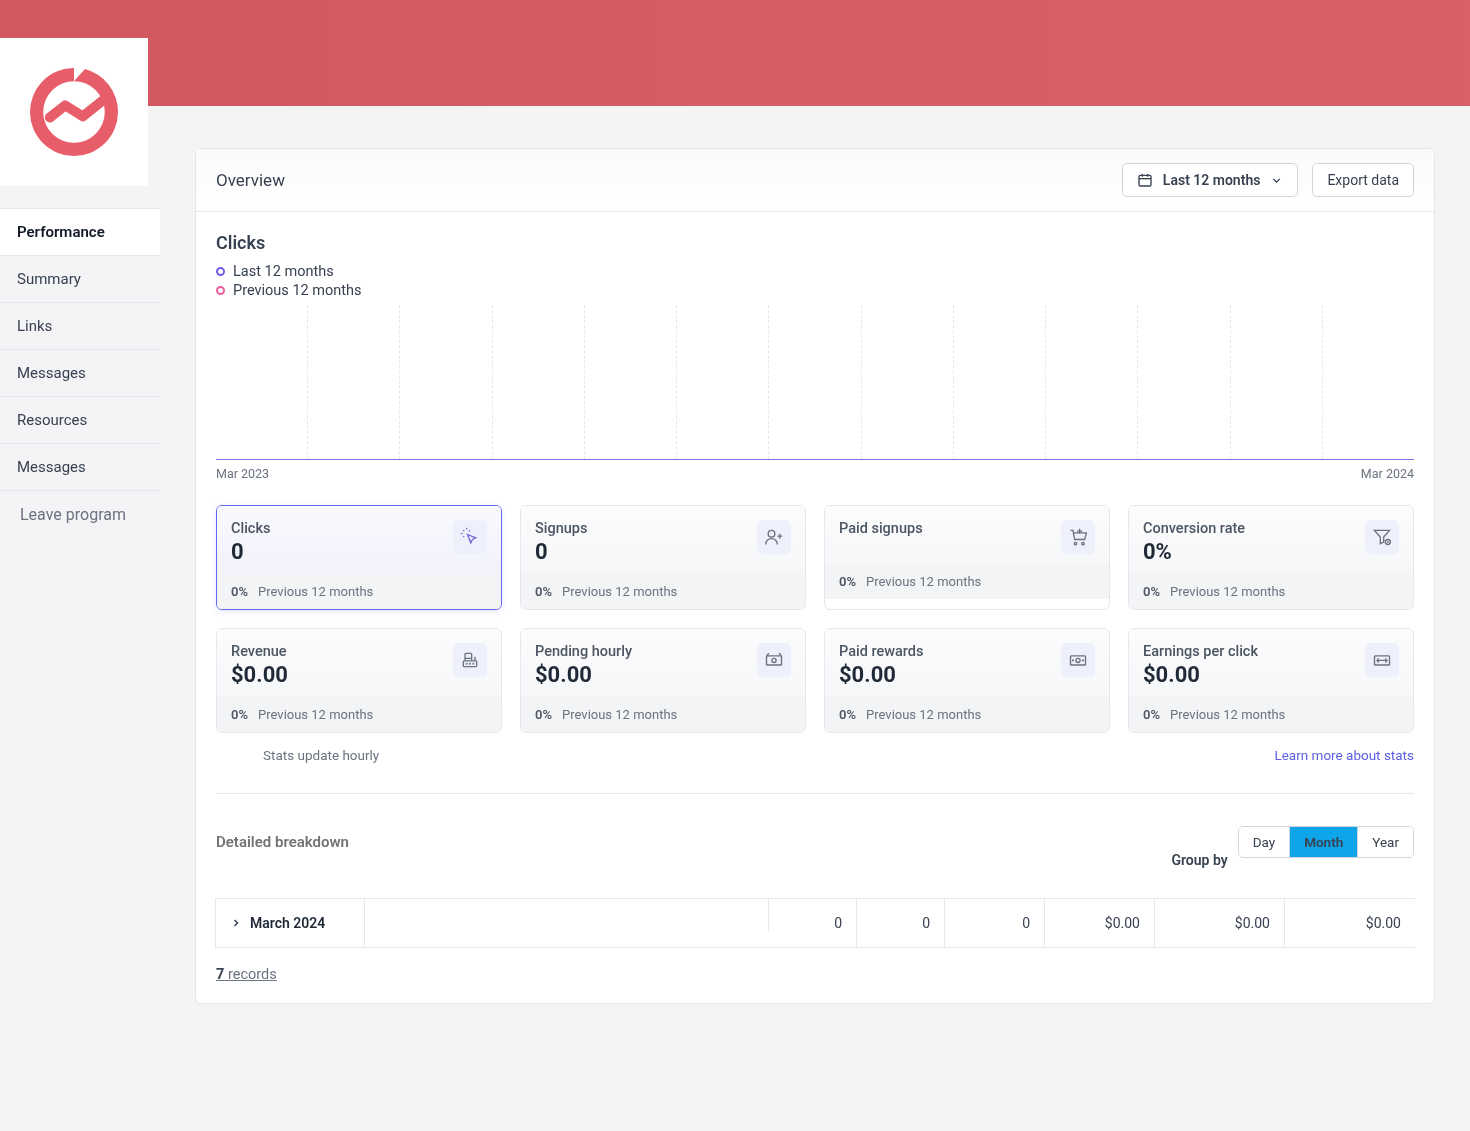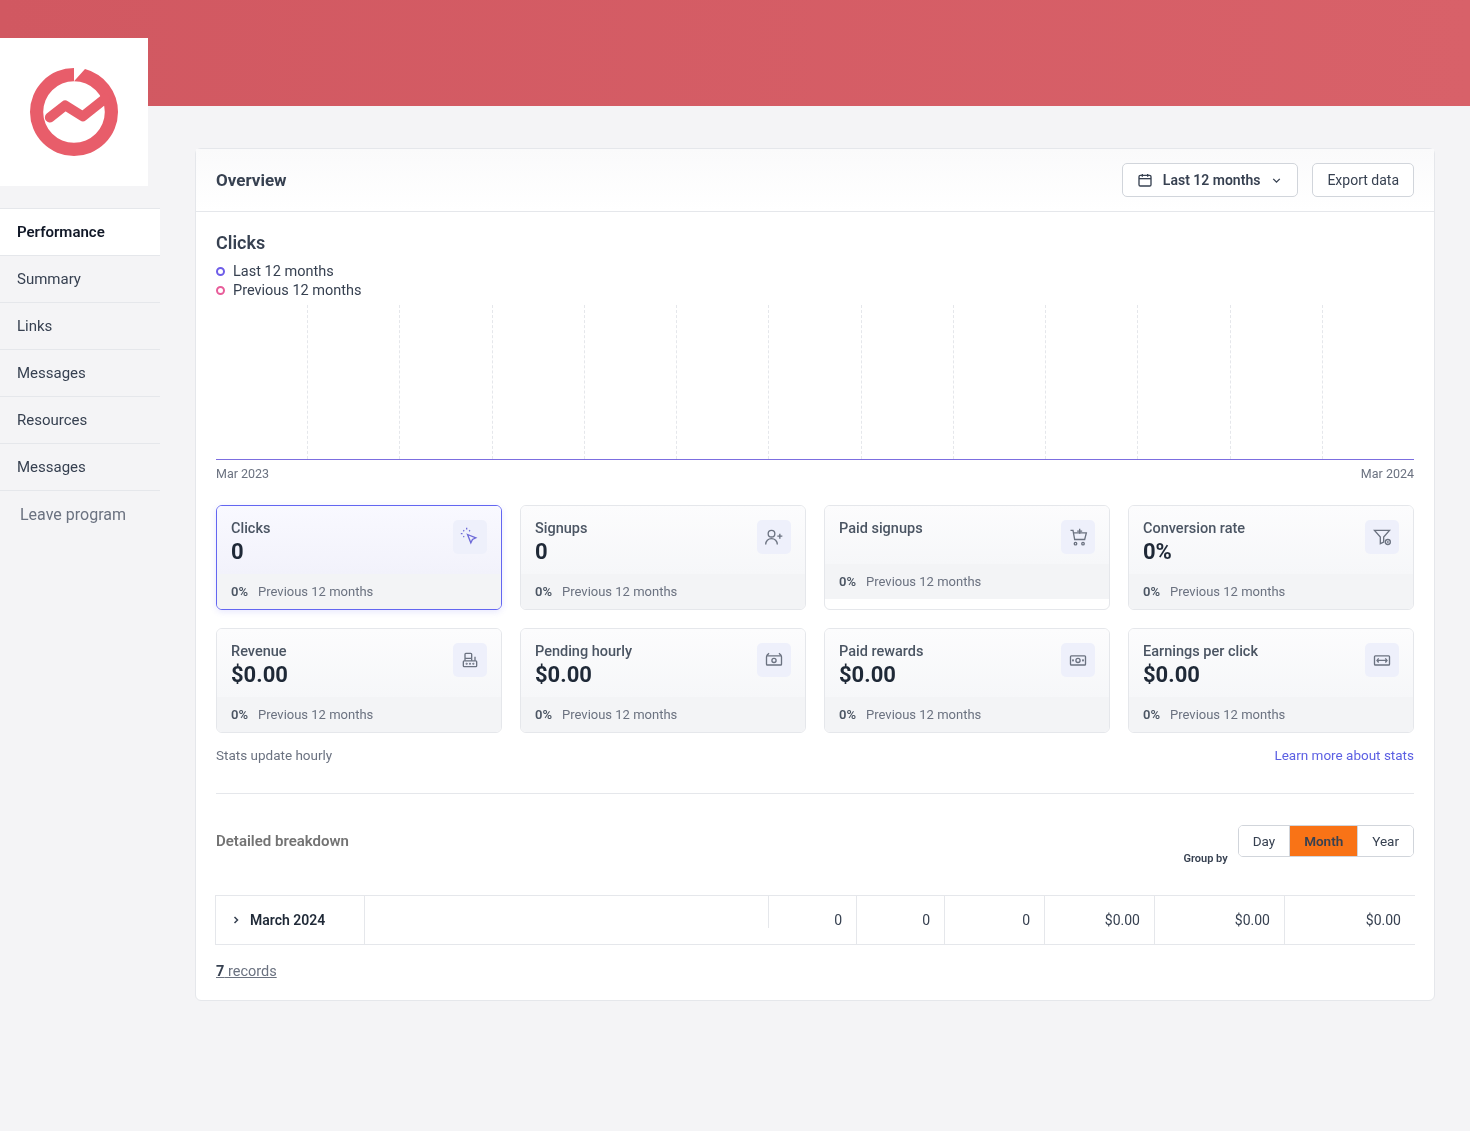--- a/index.html
+++ b/index.html
@@ -62,21 +62,21 @@
     .card-header {
       display: flex;
       align-items: center;
       justify-content: space-between;
       padding: 14px 20px;
       border-bottom: 1px solid #e5e7eb;
       background: linear-gradient(to bottom, #fafafb, #fff);
     }
     .card-header h2 {
       font-size: 17px;
-      font-weight: 700;
+      font-weight: 400;
       color: #374151;
       text-align: center;
     }
     .header-actions { display: flex; gap: 14px; }
     .btn {
       border: 1px solid #d1d5db;
       background: #fff;
       border-radius: 5px;
       padding: 8px 14px;
       font-size: 14px;
@@ -188,50 +188,51 @@
       font-size: 13px;
     }
     .metric-delta { font-weight: 600; color: #4b5563; }
     .metric-prev { color: #6b7280; }
     .stats-footer {
       display: flex;
       justify-content: space-between;
       margin-top: 14px;
       font-size: 13.5px;
       color: #6b7280;
+      margin-left: 47px;
     }
     .stats-footer a { color: #5b5fe3; text-decoration: none; cursor: pointer; }
     .divider { border-top: 1px solid #e5e7eb; margin: 30px 0 22px; }
     .breakdown-header {
       display: flex;
       justify-content: space-between;
       align-items: center;
       margin-bottom: 30px;
     }
     .breakdown-title { font-size: 15px; font-weight: 600; color: #737373; }
     .groupby { display: flex; align-items: center; gap: 10px; }
-    .groupby-label { font-size: 11px; font-weight: 600; color: #374151; margin-top: 36px; }
+    .groupby-label { font-size: 14px; font-weight: 600; color: #374151; margin-top: 36px; }
     .seg {
       display: inline-flex;
       border: 1px solid #d1d5db;
       border-radius: 5px;
       overflow: hidden;
     }
     .seg-btn {
       padding: 7px 14px;
       font-size: 13.5px;
       background: #fff;
       border: none;
       border-right: 1px solid #d1d5db;
       cursor: pointer;
       color: #374151;
       font-family: inherit;
     }
     .seg-btn:last-child { border-right: none; }
-    .seg-btn.active { background: #f97316; font-weight: 600; }
+    .seg-btn.active { background: #0ea5e9; font-weight: 600; }
     .table-wrap {
       border-top: 1px solid #e5e7eb;
       border-bottom: 1px solid #e5e7eb;
       margin: 0 -1px;
     }
     .table-row {
       display: flex;
       align-items: flex-start;
     }
     .table-cell {

